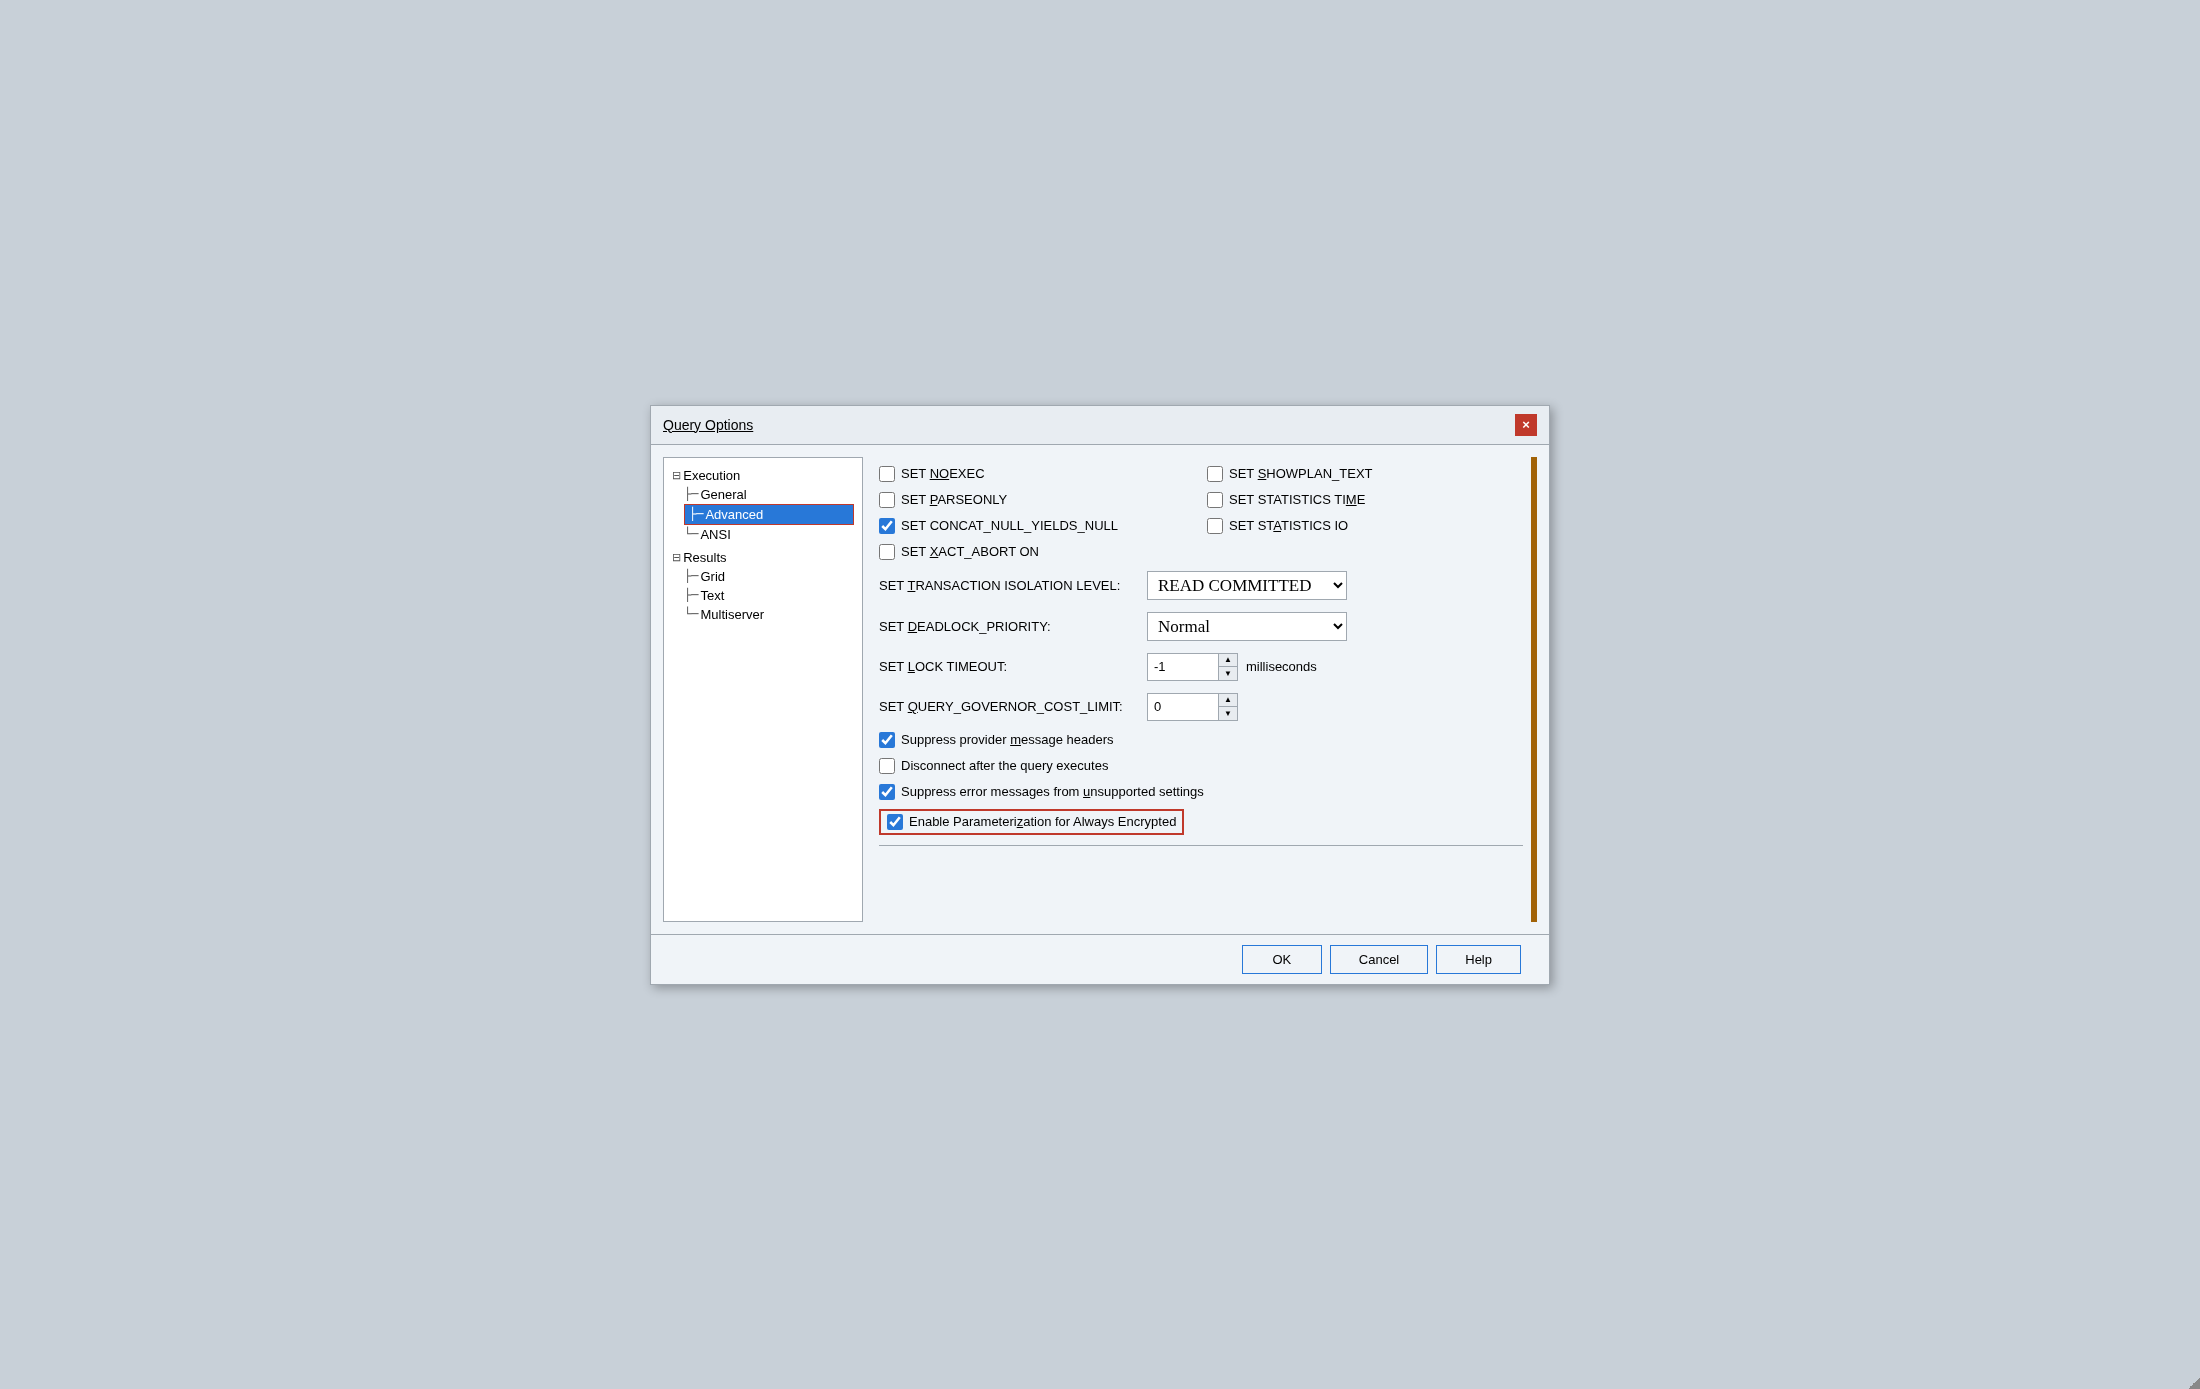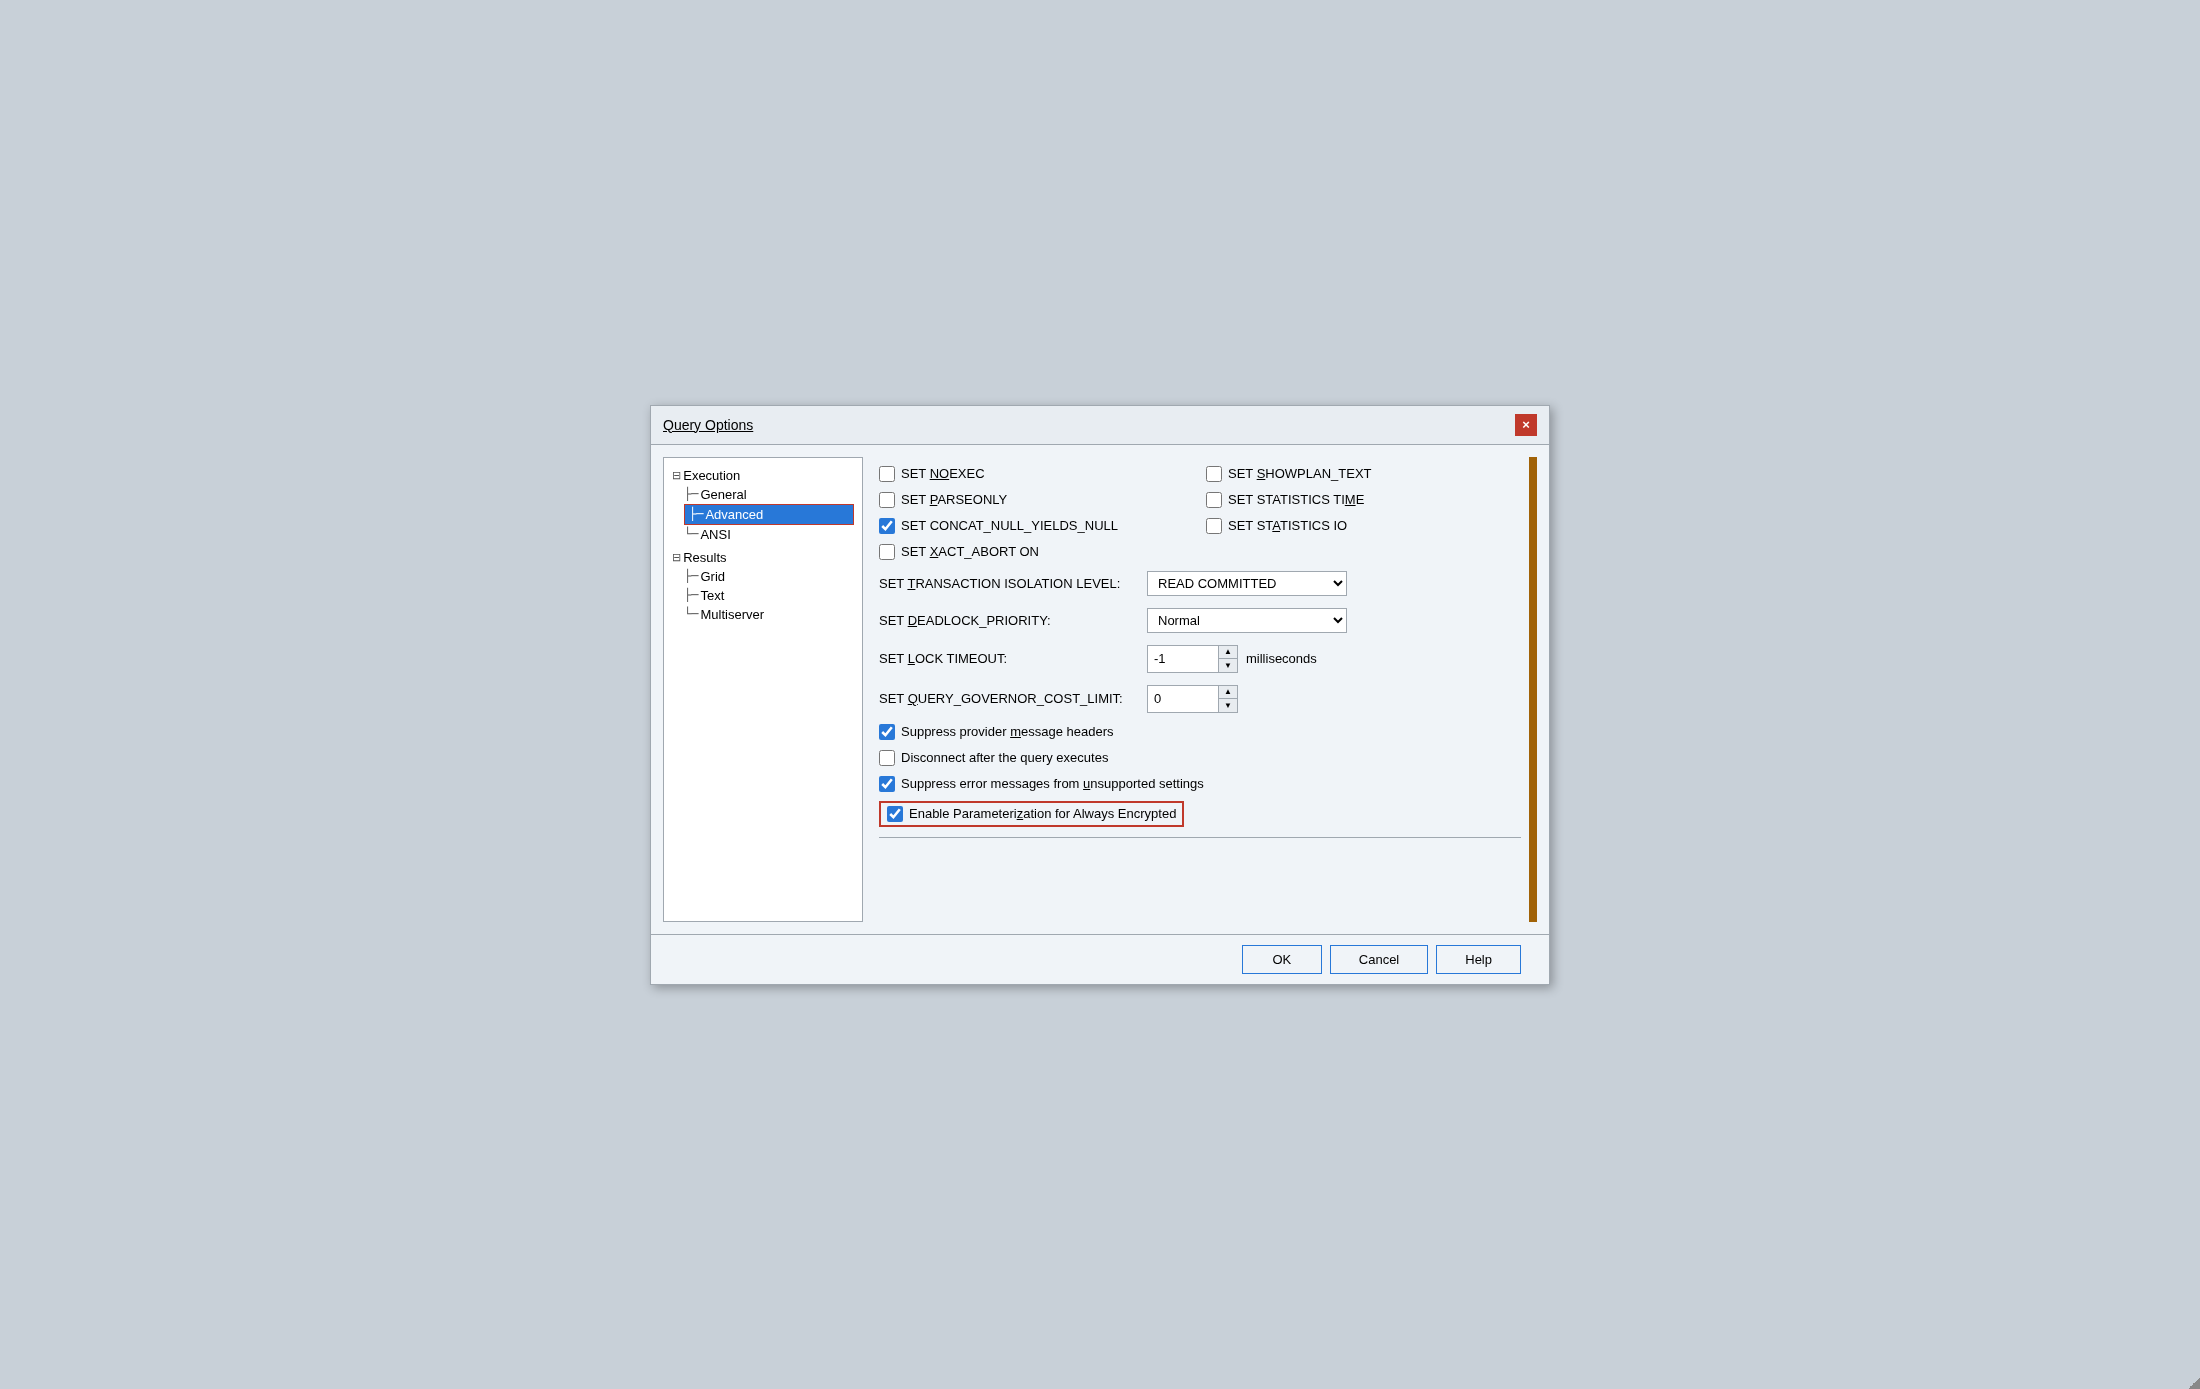--- a/index.html
+++ b/index.html
@@ -92,21 +92,21 @@
       flex: 1;
       display: flex;
       flex-direction: column;
       background: #f0f4f8;
       position: relative;
     }
     .scroll-content {
       flex: 1;
       overflow-y: auto;
       padding: 4px 8px;
-      border-right: 8px solid #a16207;
+      border-right: 6px solid #a16207;
     }
     .checkbox-row {
       display: flex;
       align-items: center;
       padding: 5px 0;
       gap: 6px;
       font-size: 13px;
     }
     .two-col {
       display: grid;
@@ -130,22 +130,23 @@
     .setting-label {
       min-width: 260px;
       font-size: 13px;
     }
     .setting-label u { text-decoration: underline; }
     .dropdown-select {
       width: 200px;
       padding: 3px 6px;
       border: 1px solid #a0a8b0;
       background: white;
-      font-size: 13px;
-      cursor: pointer;
+      font-size: 17px;
+      cursor: pointer;
+      font-family: Liberation Serif, serif;
     }
     .number-input-group {
       display: flex;
       align-items: stretch;
       border: 1px solid #a0a8b0;
       background: white;
     }
     .number-input {
       width: 70px;
       border: none;

